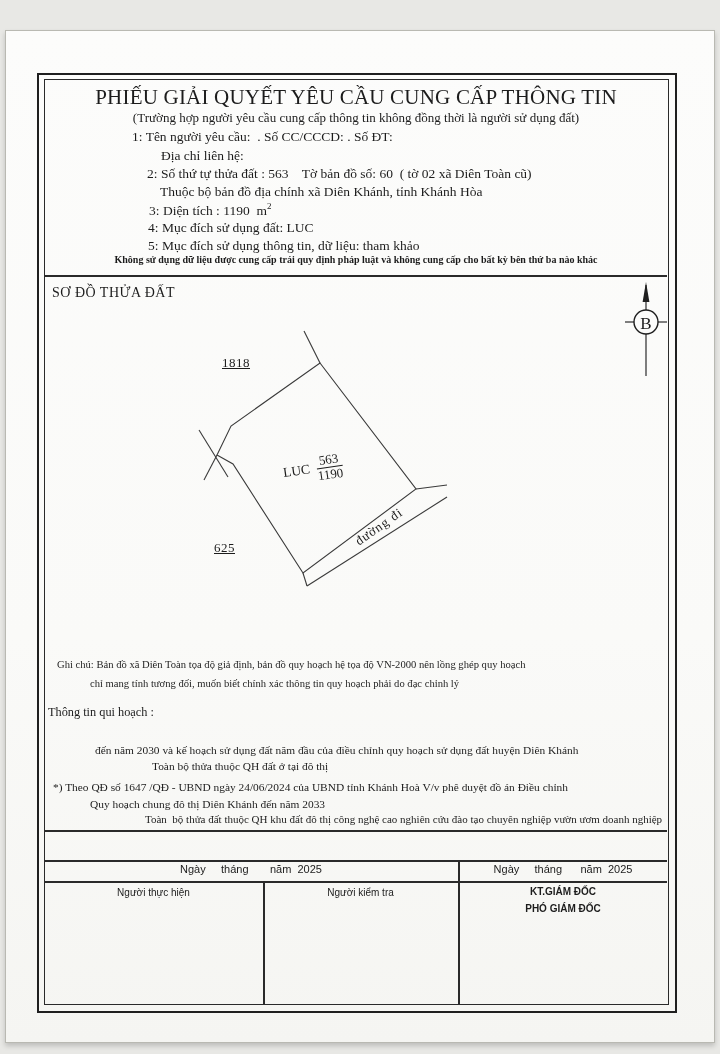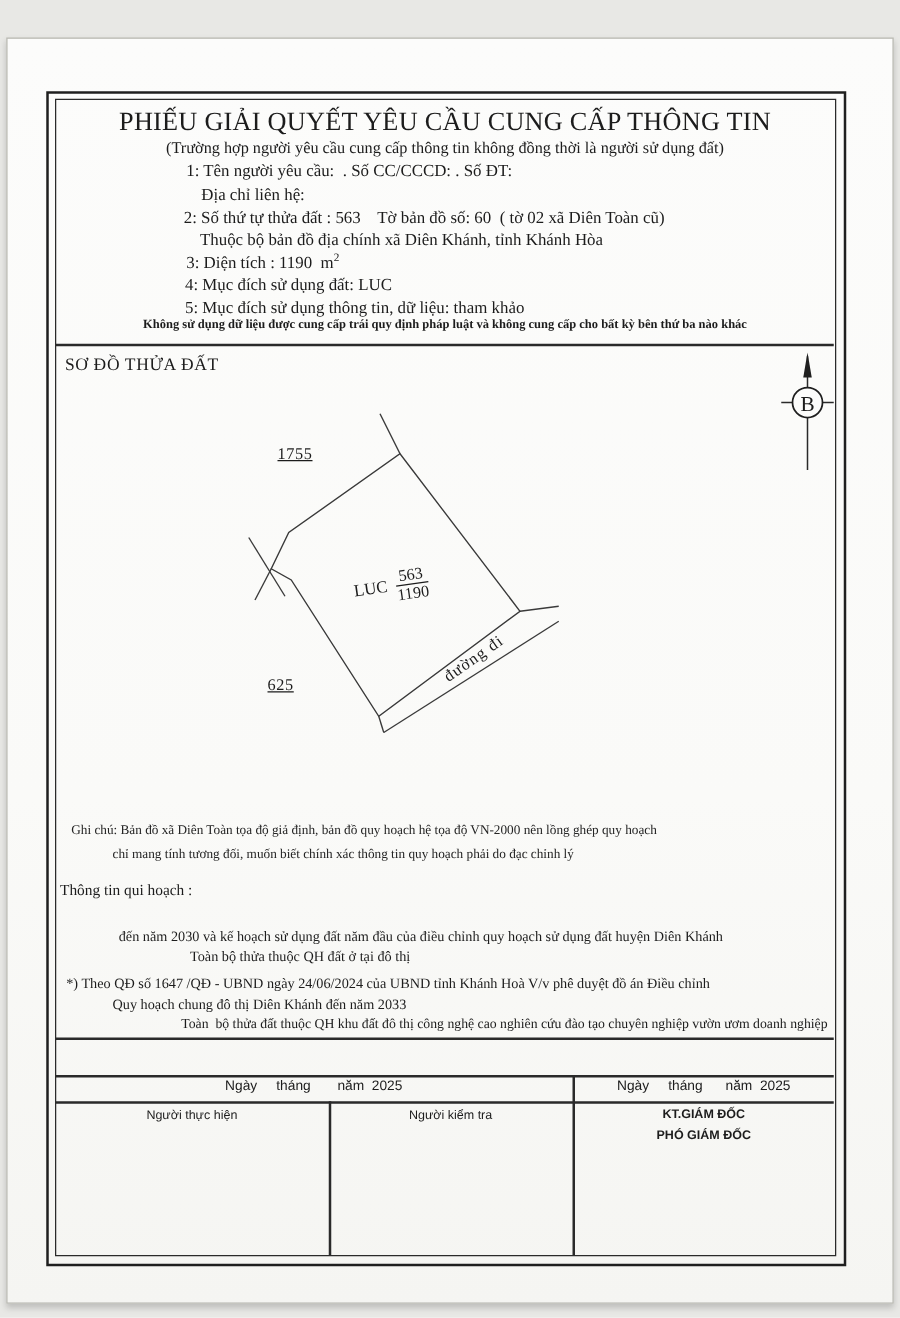--- a/index.html
+++ b/index.html
@@ -37,21 +37,21 @@
 
 <div class="page">
   <div class="paper"></div>
 
   <div class="frame-outer"></div>
   <div class="frame-inner"></div>
 
   <div class="abs doc-title">PHIẾU GIẢI QUYẾT YÊU CẦU CUNG CẤP THÔNG TIN</div>
   <div class="abs doc-subtitle">(Trường hợp người yêu cầu cung cấp thông tin không đồng thời là người sử dụng đất)</div>
 
-  <div class="abs item" style="left:149px;top:129px">1: Tên người yêu cầu:  . Số CC/CCCD: . Số ĐT:</div>
+  <div class="abs item" style="left:132px;top:129px">1: Tên người yêu cầu:  . Số CC/CCCD: . Số ĐT:</div>
   <div class="abs item" style="left:161px;top:148px">Địa chỉ liên hệ:</div>
   <div class="abs item" style="left:147px;top:166px">2: Số thứ tự thửa đất : 563    Tờ bản đồ số: 60  ( tờ 02 xã Diên Toàn cũ)</div>
   <div class="abs item" style="left:160px;top:184px">Thuộc bộ bản đồ địa chính xã Diên Khánh, tỉnh Khánh Hòa</div>
   <div class="abs item" style="left:149px;top:201px"><span>3: Diện tích : 1190  m</span><sup>2</sup></div>
   <div class="abs item" style="left:148px;top:220px">4: Mục đích sử dụng đất: LUC</div>
   <div class="abs item" style="left:148px;top:238px">5: Mục đích sử dụng thông tin, dữ liệu: tham khảo</div>
 
   <div class="abs warning">Không sử dụng dữ liệu được cung cấp trái quy định pháp luật và không cung cấp cho bất kỳ bên thứ ba nào khác</div>
 
   <div class="hline" style="left:44px;top:275px;width:623px;height:2px"></div>
@@ -70,21 +70,21 @@
   <svg style="left:150px;top:320px" width="320" height="285" viewBox="0 0 320 285">
     <polygon points="170,43 266,169 153,253 83,144 67,135 81,106" fill="none" stroke="#3a3a3a" stroke-width="1.1"></polygon>
     <line x1="154" y1="11" x2="170" y2="43" stroke="#3a3a3a" stroke-width="1.1"></line>
     <line x1="49" y1="110" x2="78" y2="157" stroke="#3a3a3a" stroke-width="1.1"></line>
     <line x1="67" y1="135" x2="54" y2="160" stroke="#3a3a3a" stroke-width="1.1"></line>
     <line x1="153" y1="253" x2="157" y2="266" stroke="#3a3a3a" stroke-width="1.1"></line>
     <line x1="157" y1="266" x2="297" y2="177" stroke="#3a3a3a" stroke-width="1.1"></line>
     <line x1="266" y1="169" x2="297" y2="165" stroke="#3a3a3a" stroke-width="1.1"></line>
   </svg>
 
-  <div class="abs neighbor" style="left:222px;top:355px">1755</div>
+  <div class="abs neighbor" style="left:222px;top:355px">1818</div>
   <div class="abs neighbor" style="left:214px;top:540px">625</div>
 
   <div class="abs parcel-label">
     <span>LUC</span>
     <span class="frac">
       <span class="num">563</span>
       <span class="den">1190</span>
     </span>
   </div>
 

